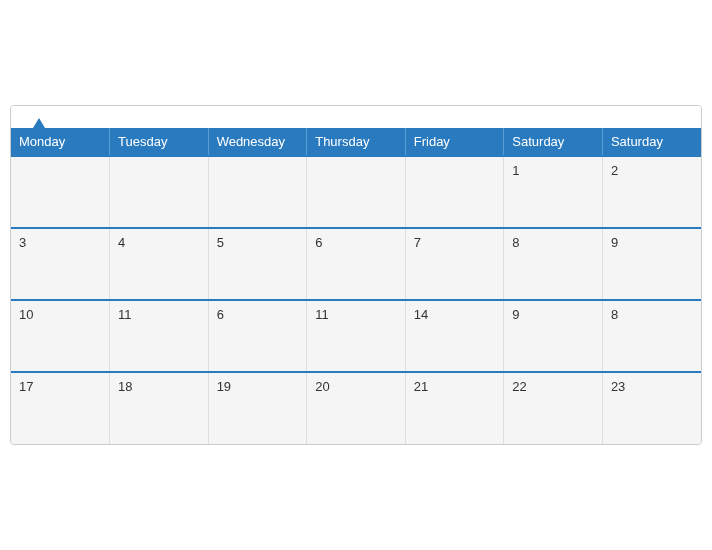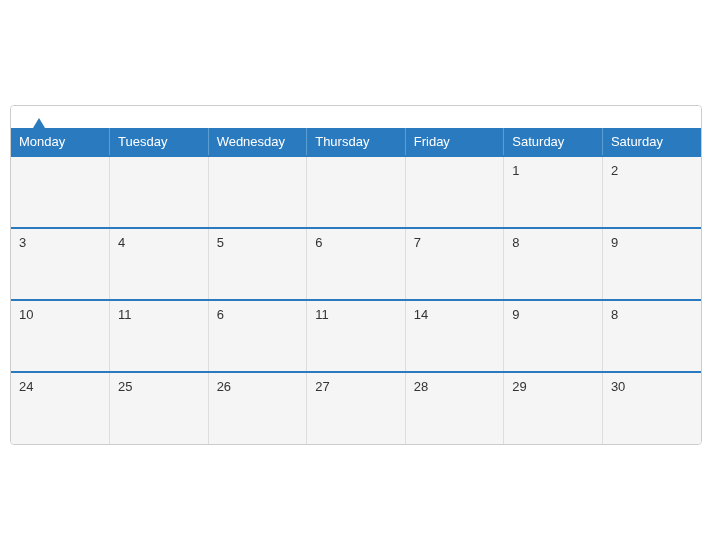--- a/index.html
+++ b/index.html
@@ -163,23 +163,23 @@
         <tr>
           <td><span class="day-number">10</span></td>
           <td><span class="day-number">11</span></td>
           <td><span class="day-number">6</span></td>
           <td><span class="day-number">11</span></td>
           <td><span class="day-number">14</span></td>
           <td><span class="day-number">9</span></td>
           <td><span class="day-number">8</span></td>
         </tr>
         <tr>
-          <td><span class="day-number">24</span></td>
-          <td><span class="day-number">25</span></td>
-          <td><span class="day-number">26</span></td>
-          <td><span class="day-number">27</span></td>
-          <td><span class="day-number">28</span></td>
-          <td><span class="day-number">29</span></td>
-          <td><span class="day-number">30</span></td>
+          <td><span class="day-number">17</span></td>
+          <td><span class="day-number">18</span></td>
+          <td><span class="day-number">19</span></td>
+          <td><span class="day-number">20</span></td>
+          <td><span class="day-number">21</span></td>
+          <td><span class="day-number">22</span></td>
+          <td><span class="day-number">23</span></td>
         </tr>
       </tbody>
   </table>
 </div>
 
 </body></html>

